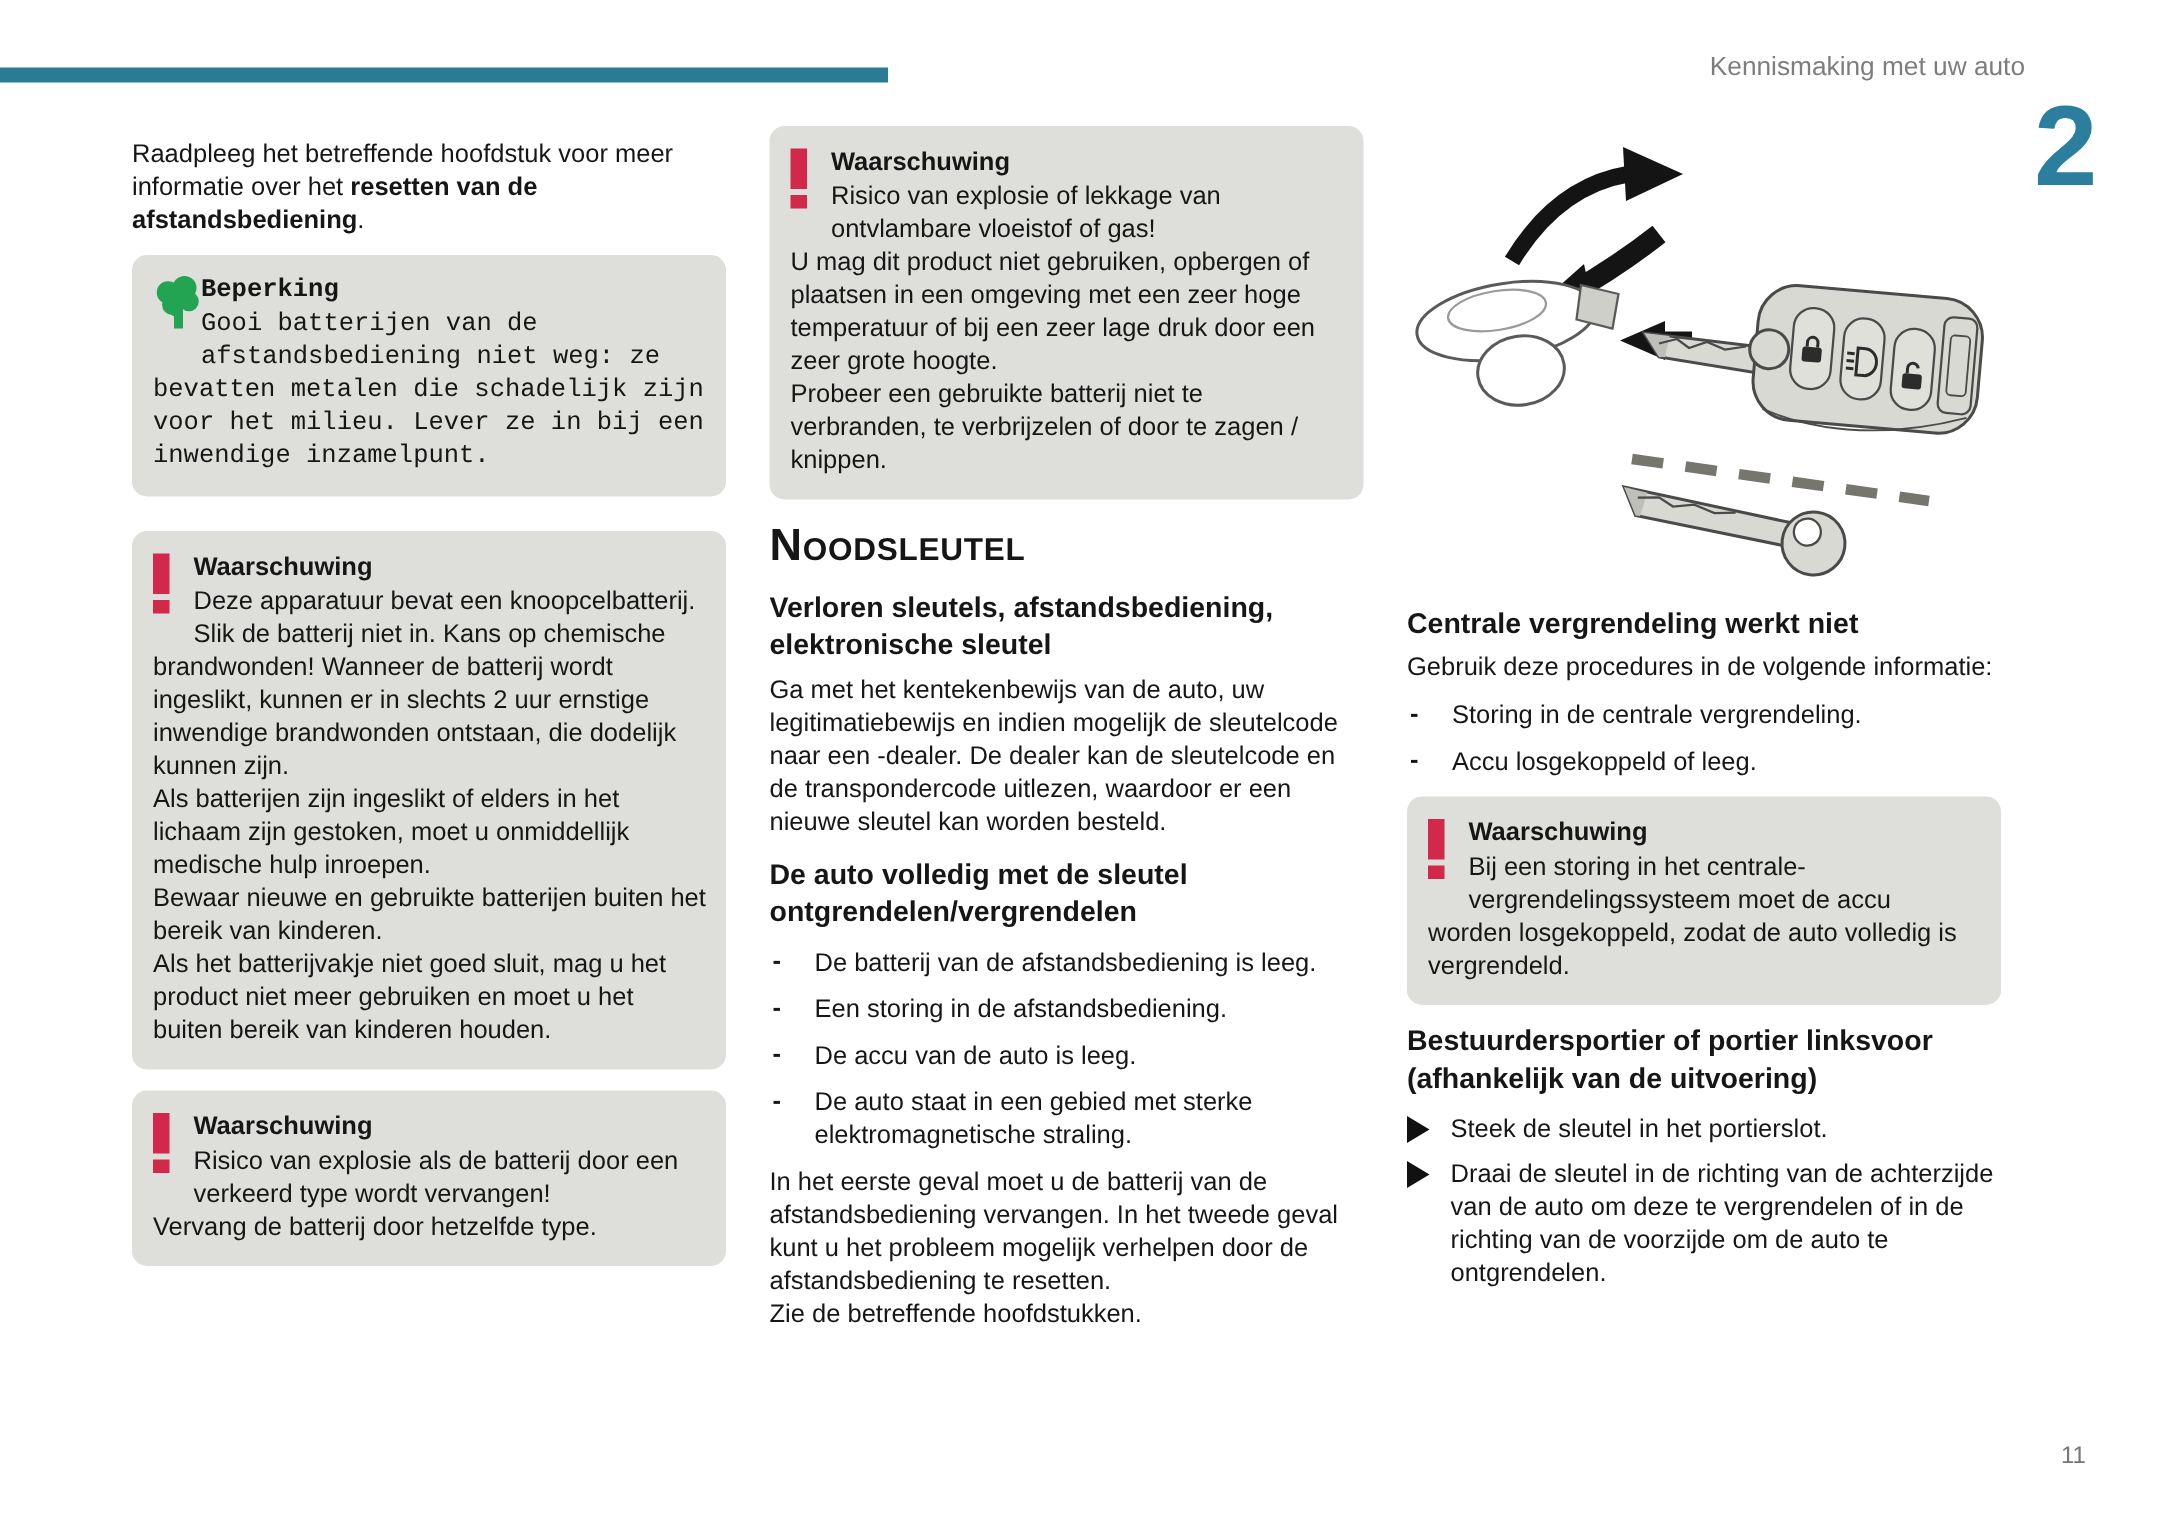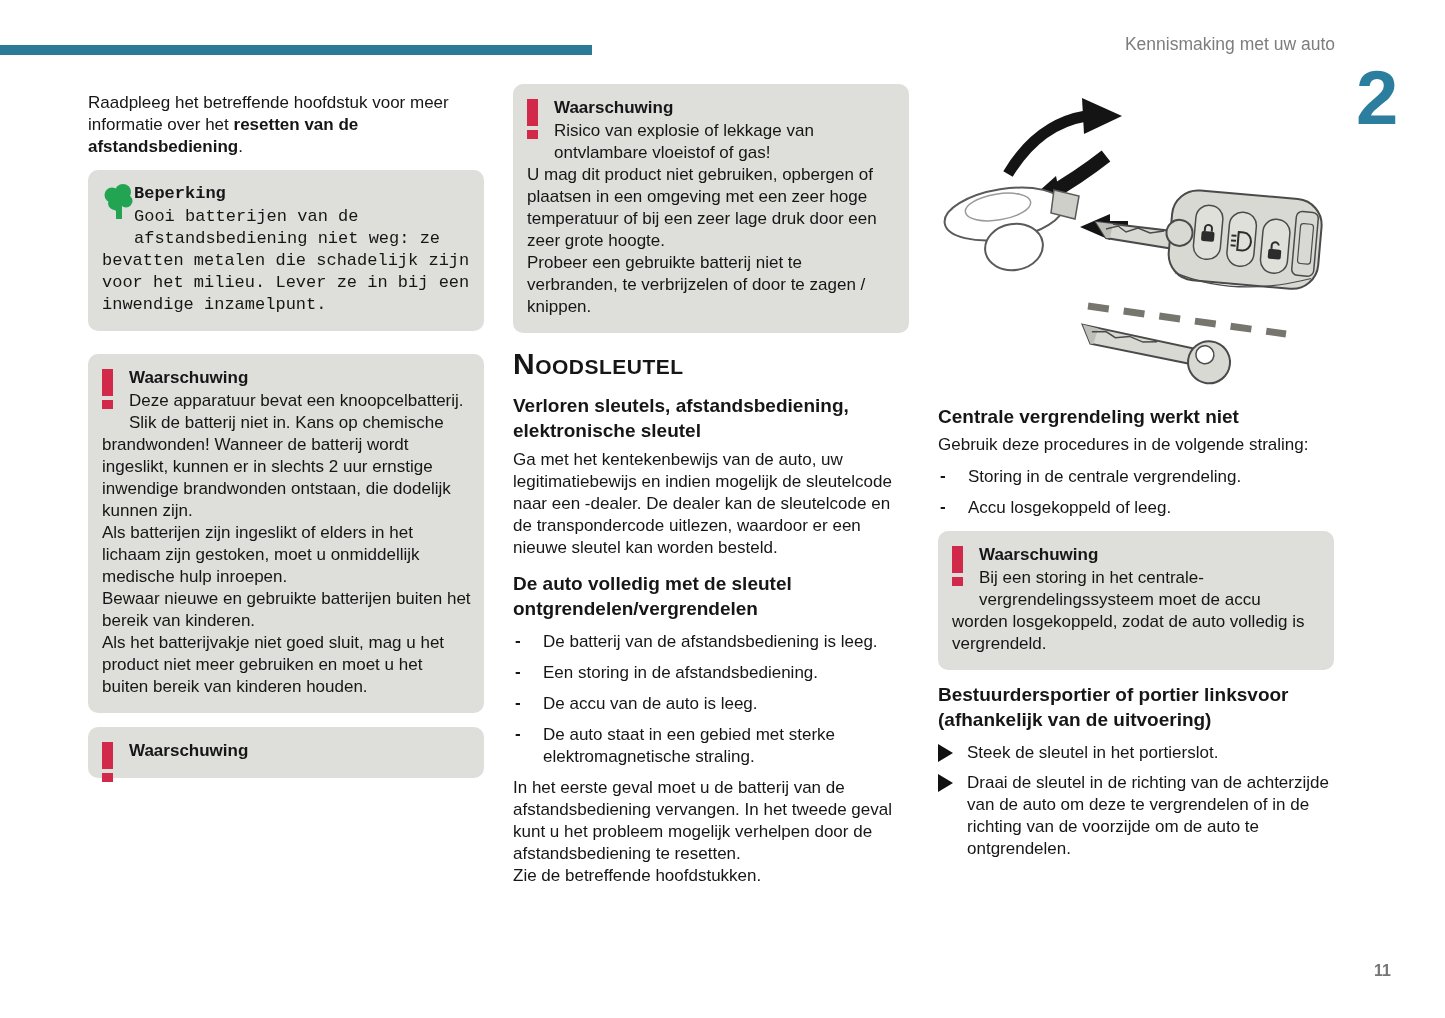--- a/index.html
+++ b/index.html
@@ -1,23 +1,23 @@
 <!DOCTYPE html>
 <html><head>
 <meta charset="utf-8">
 <style>
   html,body { margin:0; padding:0; background:#fff; }
   .page {
     position:relative; width:1445px; height:1018px; background:#ffffff;
     font-family:"Liberation Sans", sans-serif; color:#161616; overflow:hidden;
   }
   .topbar { position:absolute; left:0; top:45px; width:592px; height:10px; background:#2b7a96; }
-  .running-header { position:absolute; top:34px; right:110px; font-size:17.5px; color:#7d7d7d; }
+  .running-header { position:absolute; top:34px; right:95px; font-size:17.5px; color:#7d7d7d; }
   .chapter-num { position:absolute; left:1356px; top:60px; font-size:76px; font-weight:bold; color:#2c7e9e; line-height:1; }
-  .page-num { position:absolute; left:1374px; top:962px; font-size:16px; font-weight:bold; color:#757575; }
+  .page-num { position:absolute; left:1374px; top:962px; font-size:16px; font-weight:normal; color:#757575; }
 
   .col { position:absolute; width:396px; font-size:17px; line-height:22px; }
   .col1 { left:88px;  top:84px; }
   .col2 { left:513px; top:84px; }
   .col3 { left:938px; top:84px; }
 
   .bullet-list { margin:0; padding:0; list-style:none; }
   .bullet-item { position:relative; padding-left:29px; margin-bottom:8px; }
   .tri { position:absolute; left:0; top:2px; width:0; height:0;
          border-left:15px solid #111; border-top:9px solid transparent; border-bottom:9px solid transparent; }
@@ -84,20 +84,22 @@
 Bewaar nieuwe en gebruikte batterijen buiten het bereik van kinderen.
 Als het batterijvakje niet goed sluit, mag u het product niet meer gebruiken en moet u het buiten bereik van kinderen houden.</div>
     </div>
 
     <div class="graybox" style="margin-top:14px">
       <span class="excl-icon">
           <i class="excl-bar"></i>
           <i class="excl-dot"></i>
         </span>
       <div class="box-title">Waarschuwing</div>
+      <div class="box-body">Risico van explosie als de batterij door een verkeerd type wordt vervangen!
+Vervang de batterij door hetzelfde type.</div>
     </div>
   </div>
 
   <div class="col col2">
     <div class="graybox">
       <span class="excl-icon">
           <i class="excl-bar"></i>
           <i class="excl-dot"></i>
         </span>
       <div class="box-title">Waarschuwing</div>
@@ -186,21 +188,21 @@
       <g transform="rotate(7 220 265)">
         <polygon points="142,248 254,258 254,274 152,266" fill="#d9d9d4" stroke="#4a4a4a" stroke-width="2"></polygon>
         <polygon points="142,248 158,250 155,266 152,266" fill="#bfbfba"></polygon>
         <polyline points="152,254 166,252 176,257 190,254 204,258 218,256" fill="none" stroke="#4a4a4a" stroke-width="1.5"></polyline>
         <circle cx="272" cy="270" r="21" fill="#d9d9d4" stroke="#4a4a4a" stroke-width="2"></circle>
         <circle cx="267" cy="263" r="9" fill="#ffffff" stroke="#4a4a4a" stroke-width="1.5"></circle>
       </g>
     </svg>
 
     <h2 class="h-sub" style="margin-top:8px">Centrale vergrendeling werkt niet</h2>
-    <p class="para" style="margin-top:5px">Gebruik deze procedures in de volgende straling:</p>
+    <p class="para" style="margin-top:5px">Gebruik deze procedures in de volgende informatie:</p>
 
     <ul class="dash-list">
       <li class="dash-item"><span class="dash-mark">-</span><span>Storing in de centrale vergrendeling.</span></li>
       <li class="dash-item"><span class="dash-mark">-</span><span>Accu losgekoppeld of leeg.</span></li>
     </ul>
 
     <div class="graybox" style="margin-top:12px">
       <span class="excl-icon">
           <i class="excl-bar"></i>
           <i class="excl-dot"></i>

